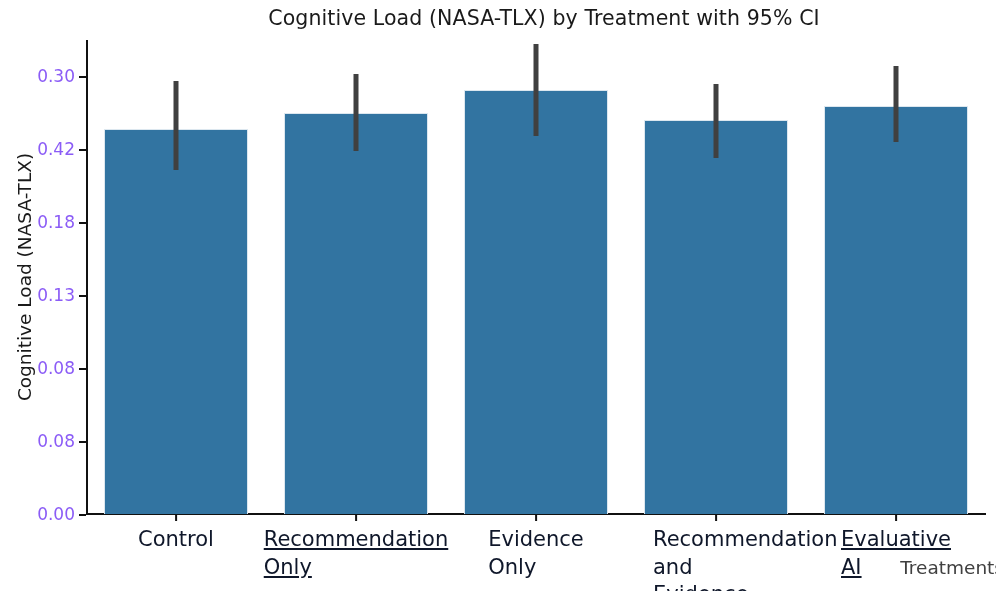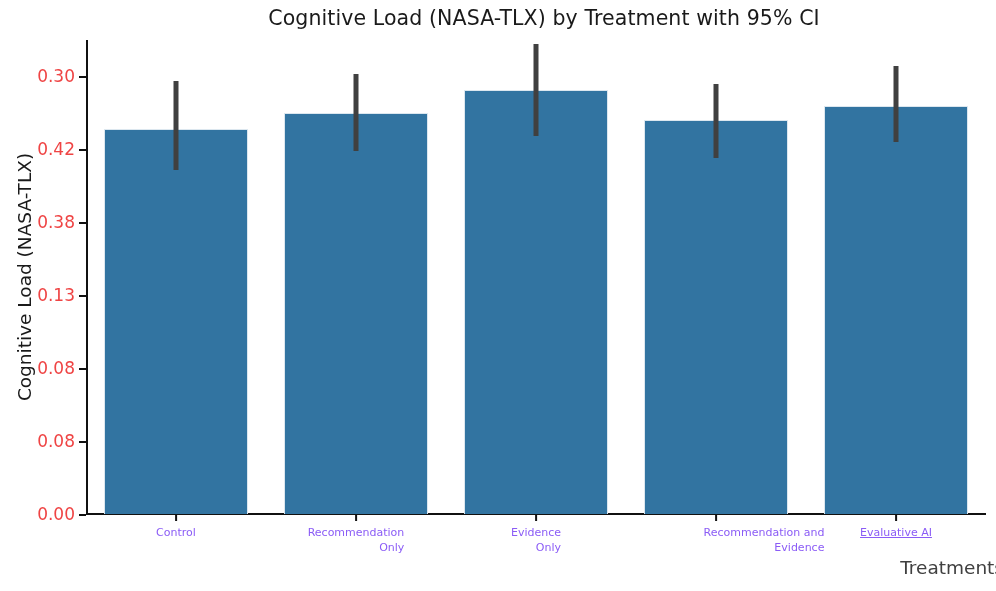--- a/index.html
+++ b/index.html
@@ -64,21 +64,21 @@
     width: 7px;
     height: 1.6px;
     background: #111111;
   }
   .ytick-label {
     position: absolute;
     right: 100%;
     margin-right: 11px;
     transform: translateY(-50%);
     font-size: 17px;
-    color: #ef4444;
+    color: #8b5cf6;
     white-space: nowrap;
     line-height: 1;
   }
   .ytick-wrap {
     position: absolute;
     left: 0;
     height: 0;
     width: 0;
   }
   
@@ -110,23 +110,23 @@
     top: 100%;
     width: 1.8px;
     height: 7px;
     background: #111111;
     transform: translateX(-50%);
   }
   .xtick-label {
     position: absolute;
     top: calc(100% + 12px);
     transform: translateX(-50%);
-    font-size: 11px;
-    color: #8b5cf6;
-    text-align: right;
+    font-size: 21px;
+    color: #0f172a;
+    text-align: left;
     line-height: 1.32;
     white-space: pre-line;
   }
   #xlabel {
     position: absolute;
     left: 8px;
     top: 557px;
     width: 996px;
     text-align: right;
     font-size: 18.5px;
@@ -157,21 +157,21 @@
         <div class="ytick-wrap" style="bottom: 145.846px;">
           <div class="ytick"></div>
           <div class="ytick-label">0.08</div>
         </div>
         <div class="ytick-wrap" style="bottom: 218.769px;">
           <div class="ytick"></div>
           <div class="ytick-label">0.13</div>
         </div>
         <div class="ytick-wrap" style="bottom: 291.692px;">
           <div class="ytick"></div>
-          <div class="ytick-label">0.38</div>
+          <div class="ytick-label">0.18</div>
         </div>
         <div class="ytick-wrap" style="bottom: 364.615px;">
           <div class="ytick"></div>
           <div class="ytick-label">0.42</div>
         </div>
         <div class="ytick-wrap" style="bottom: 437.538px;">
           <div class="ytick"></div>
           <div class="ytick-label">0.30</div>
         </div>
       </div>
@@ -184,21 +184,21 @@
         <div class="errbar" style="left: 450px; bottom: 377.742px; height: 91.8831px; background: rgb(64, 64, 64);"></div>
         <div class="bar" title="Recommendation and Evidence: 0.27" style="left: 558px; width: 144px; height: 393.785px; background: rgb(50, 116, 161); border-top: 1.4px solid rgb(220, 231, 239); border-left: 1.4px solid rgb(220, 231, 239); border-right: 1.4px solid rgb(220, 231, 239);"></div>
         <div class="errbar" style="left: 630px; bottom: 355.865px; height: 74.3815px; background: rgb(64, 64, 64);"></div>
         <div class="bar" title="Evaluative AI: 0.28" style="left: 738px; width: 144px; height: 408.369px; background: rgb(50, 116, 161); border-top: 1.4px solid rgb(220, 231, 239); border-left: 1.4px solid rgb(220, 231, 239); border-right: 1.4px solid rgb(220, 231, 239);"></div>
         <div class="errbar" style="left: 810px; bottom: 371.908px; height: 75.84px; background: rgb(64, 64, 64);"></div>
       </div>
     <div id="xticks-container">
         <div class="xtick" style="left: 90px;"></div>
         <div class="xtick-label" style="left: 90px;">Control</div>
         <div class="xtick" style="left: 270px;"></div>
-        <div class="xtick-label" style="left: 270px;">Recommendation
+        <div class="xtick-label" style="left: 270px; text-decoration: underline;">Recommendation
 Only</div>
         <div class="xtick" style="left: 450px;"></div>
         <div class="xtick-label" style="left: 450px;">Evidence
 Only</div>
         <div class="xtick" style="left: 630px;"></div>
         <div class="xtick-label" style="left: 630px; margin-left: 48px;">Recommendation and
 Evidence</div>
         <div class="xtick" style="left: 810px;"></div>
         <div class="xtick-label" style="left: 810px; text-decoration: underline;">Evaluative AI</div>
       </div>

